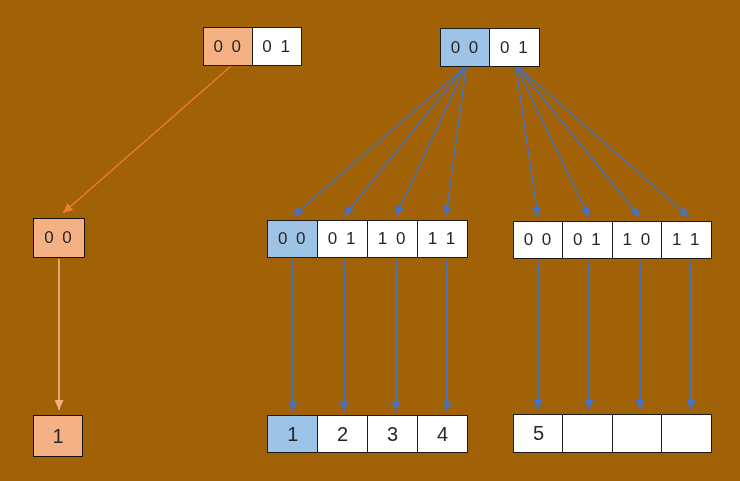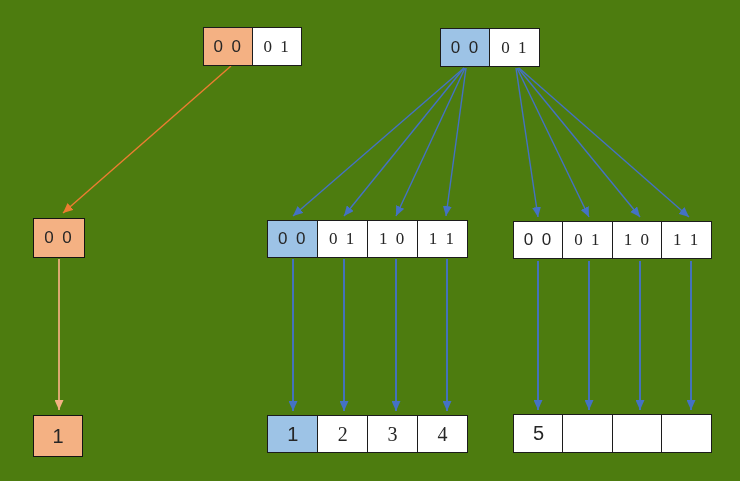--- a/index.html
+++ b/index.html
@@ -1,26 +1,26 @@
 <!DOCTYPE html>
 <html style="--orange-fill: #F4B183; --orange-arrow: #ED7D31; --orange-arrow-light: #F4B183; --blue-fill: #9DC3E6; --blue-arrow: #4472C4;"><head>
 <meta charset="utf-8">
 <style>
   html,body { margin:0; padding:0; background:#ffffff; }
   .canvas {
-    position:relative; width:740px; height:481px; background:#4d7c0f;
+    position:relative; width:740px; height:481px; background:#a16207;
     font-family:"Liberation Sans", sans-serif; overflow:hidden;
   }
   .arrow-layer { position:absolute; left:0; top:0; width:740px; height:481px; }
   .box-row { position:absolute; display:flex; }
   .cell {
     box-sizing:border-box; border:1.6px solid #1c1c1c; background:#ffffff;
     display:flex; align-items:center; justify-content:center; color:#262626;
   }
-  .cell + .cell { margin-left:-1.6px;font-family:Liberation Serif, serif; }
+  .cell + .cell { margin-left:-1.6px; }
   .single { position:absolute; box-sizing:border-box; border:1.8px solid #141414;
     display:flex; align-items:center; justify-content:center; color:#262626; background:#ffffff; }
   .bin  { font-size:17px; letter-spacing:2px; white-space:pre; }
   .num  { font-size:20px; }
   .cell-top   { width:50.5px; height:39px; }
   .cell-mid   { width:51.5px; height:38px; }
   .cell-midr  { width:51px;   height:38px; }
   .cell-leaf  { width:51.5px; height:38px; }
   .cell-leafr { width:51px;   height:39px; }
   .fill-orange { background:var(--orange-fill); }

